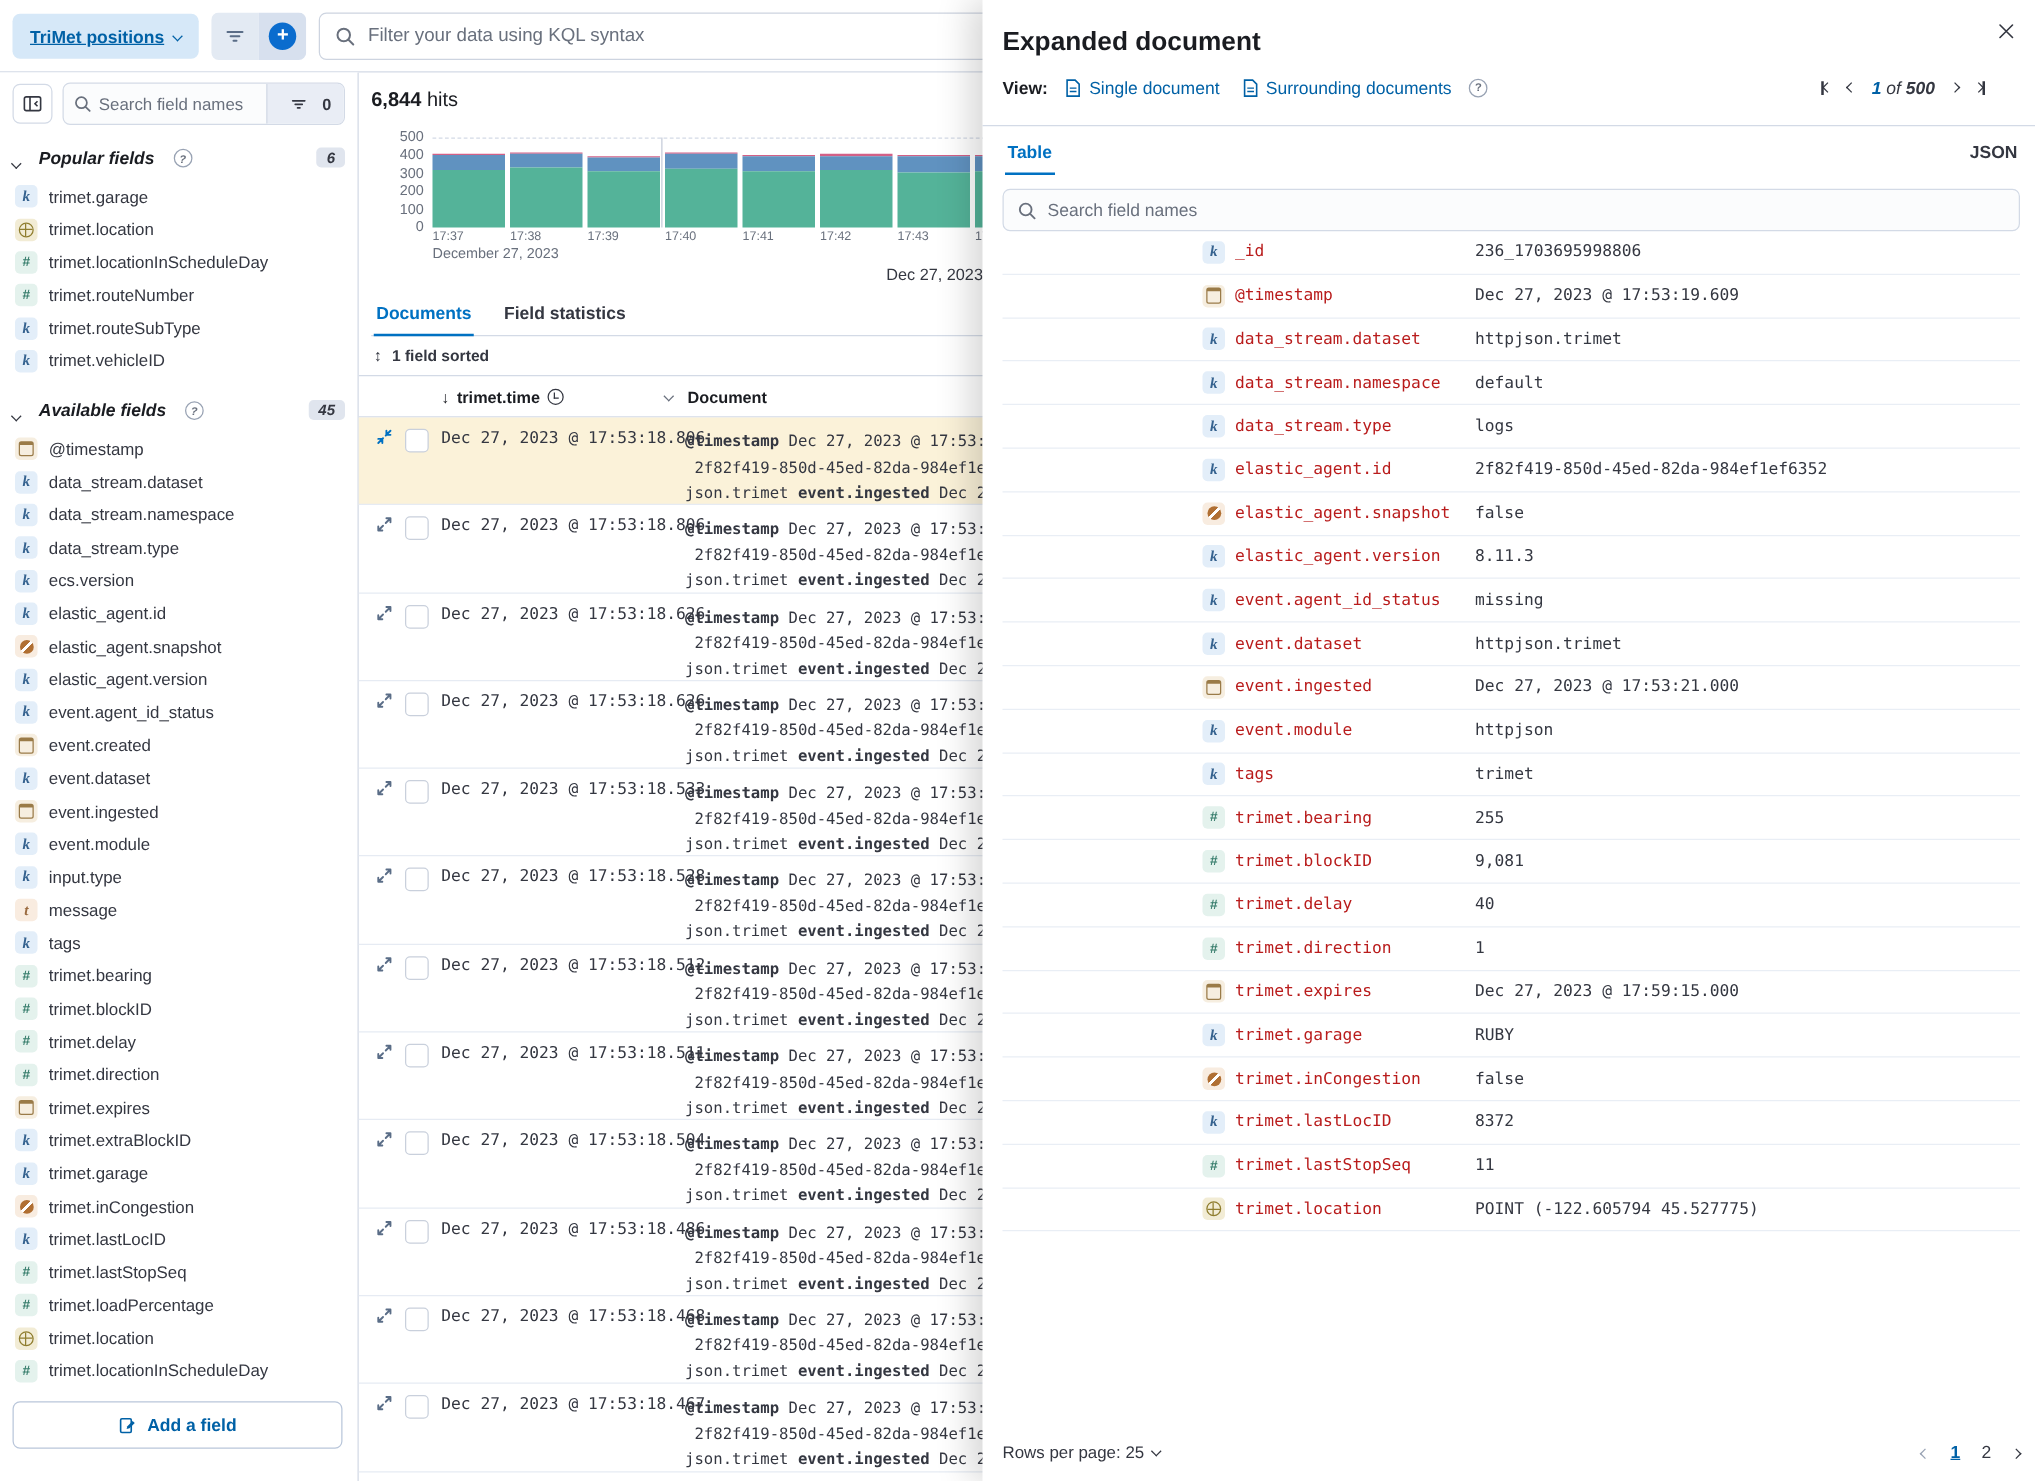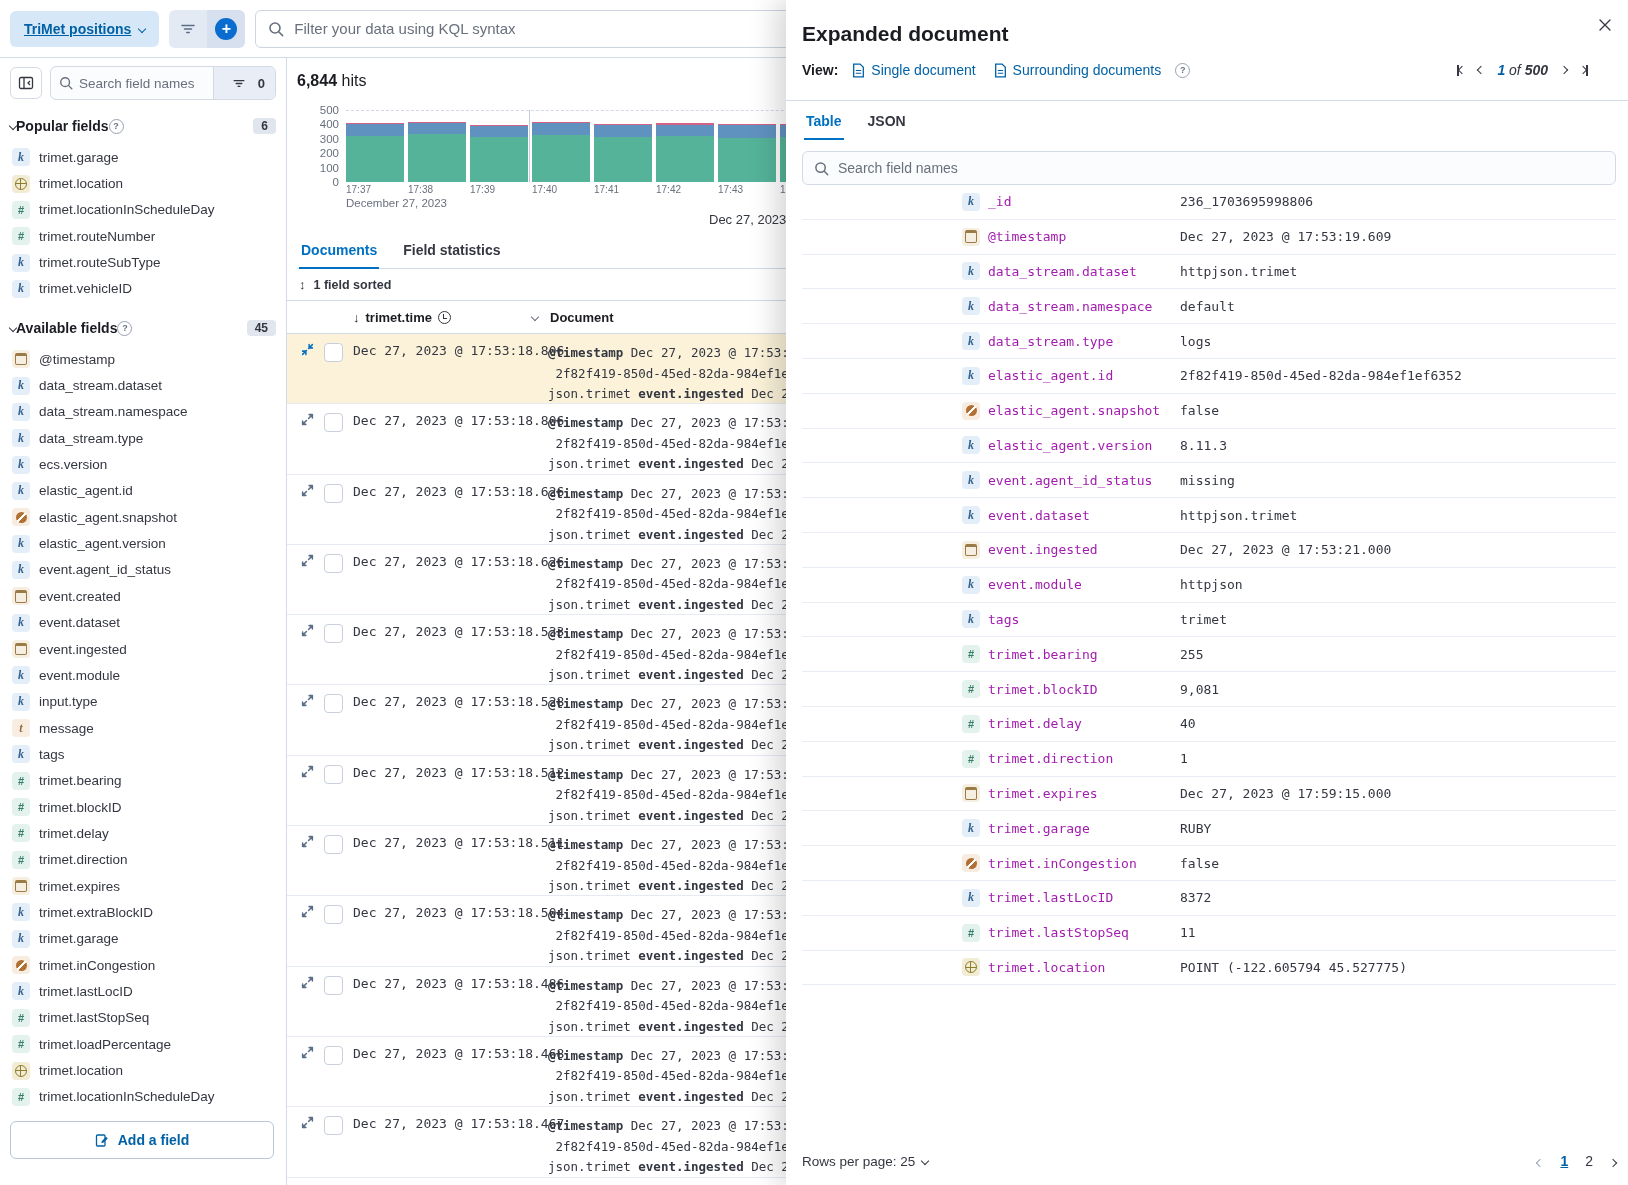--- a/index.html
+++ b/index.html
@@ -40,21 +40,21 @@
   .kql-bar{flex:1;height:38px;border:1px solid #cdd4e0;border-radius:6px;background:#fff;display:flex;align-items:center;gap:10px;padding:0 12px;box-sizing:border-box;}
   .kql-bar .ph{color:#69707d;font-size:15px;}
   
   .sidebar{position:absolute;left:0;top:58px;width:287px;bottom:0;border-right:1px solid #d3dae6;box-sizing:border-box;padding:8px 10px;background:#fff;}
   .sb-controls{display:flex;align-items:center;gap:8px;}
   .collapse-btn{width:32px;height:32px;border:1px solid #d3dae6;border-radius:6px;background:#fff;display:flex;align-items:center;justify-content:center;cursor:pointer;flex:0 0 32px;}
   .sb-search{flex:1;height:32px;border:1px solid #d3dae6;border-radius:6px;background:#fbfcfd;display:flex;align-items:center;overflow:hidden;}
   .sb-search .ph{color:#69707d;font-size:13.5px;flex:1;}
   .sb-search svg{margin:0 6px 0 8px;flex:0 0 14px;}
   .sb-search .suffix{display:flex;align-items:center;gap:6px;background:#e9edf5;height:100%;padding:0 10px;border-left:1px solid #d3dae6;font-size:13px;font-weight:700;color:#343741;cursor:pointer;}
-  .sb-section{display:flex;align-items:center;gap:0;margin-top:18px;cursor:pointer;}
+  .sb-section{display:flex;align-items:flex-end;gap:15px;margin-top:18px;cursor:pointer;font-style:italic;}
   .sb-section .chev{color:#343741;}
   .sb-section .ttl{font-size:14px;font-weight:700;color:#1a1c21;}
   .sb-section .badge{margin-left:auto;}
   .sb-list{margin-top:10px;}
   .sb-item{display:flex;align-items:center;gap:9px;height:26.35px;padding-left:2px;cursor:pointer;border-radius:4px;}
   .sb-item .nm{font-size:13.5px;color:#343741;white-space:nowrap;}
   .add-field-btn{position:absolute;left:10px;right:12px;bottom:26px;height:38px;border:1px solid #b9c6da;border-radius:6px;background:#fff;display:flex;align-items:center;justify-content:center;gap:8px;color:#0061a6;font-weight:700;font-size:14px;cursor:pointer;}
   
   .content{position:absolute;left:287px;top:58px;right:0;bottom:0;}
   .hits-line{margin:14px 0 0 10px;font-size:16px;color:#1a1c21;}
@@ -115,21 +115,21 @@
   .fly-divider{border-bottom:1px solid #d3dae6;margin:22px -16px 0;}
   .fly-tabs{display:flex;gap:22px;margin-top:4px;}
   .fly-search{margin-top:12px;height:34px;border:1px solid #d3dae6;border-radius:6px;background:#fbfcfd;display:flex;align-items:center;gap:9px;padding:0 11px;box-sizing:border-box;}
   .fly-search .ph{color:#69707d;font-size:14px;}
   .fly-cols{display:flex;align-items:center;height:32px;margin-top:8px;border-bottom:1px solid #d3dae6;font-size:13px;font-weight:700;color:#1a1c21;}
   .fc-actions{width:160px;flex:0 0 160px;padding-left:14px;box-sizing:border-box;}
   .fc-field{width:218px;flex:0 0 218px;}
   .fc-value{flex:1;}
   .frow{display:flex;align-items:center;height:33.8px;border-bottom:1px solid #e9eef5;}
   .frow .fcell-field{width:218px;flex:0 0 218px;display:flex;align-items:center;gap:8px;}
-  .frow .fname{font-size:13px;color:#a21caf;}
+  .frow .fname{font-size:13px;color:#b91c1c;}
   .frow .fcell-value{flex:1;font-size:13px;color:#343741;white-space:nowrap;overflow:hidden;}
   .fly-bottom{position:absolute;left:16px;right:16px;bottom:16px;display:flex;align-items:center;font-size:13.5px;color:#343741;}
   .rpp{display:inline-flex;align-items:center;gap:7px;cursor:pointer;}
   .pager-bottom{margin-left:auto;display:flex;align-items:center;gap:17px;font-size:14px;}
   .pager-bottom .nav{cursor:pointer;}
   .pager-bottom .nav.disabled{color:#98a2b3;}
   .page{cursor:pointer;color:#343741;}
   .page.active{color:#0061a6;font-weight:700;text-decoration:underline;}
 </style>
 </head>
@@ -675,21 +675,21 @@
         </span>
       <span class="nav">
           <i class="chev e sm"></i>
           <i class="bar"></i>
         </span>
     </span>
   </div>
 
   <div class="fly-divider"></div>
 
-  <div class="tabs fly-tabs" style="margin-left:0;border-bottom:none;">
+  <div class="tabs fly-tabs" style="margin-left:0;border-bottom:none;justify-content:space-between;">
 
       <span class="tab active">Table</span>
 
       <span class="tab">JSON</span>
     </div>
 
   <div class="fly-search">
     <svg width="15" height="15" viewBox="0 0 16 16">
         <circle cx="7" cy="7" r="5" fill="none" stroke="#69707d" stroke-width="1.6"></circle>
         <line x1="11" y1="11" x2="14.6" y2="14.6" stroke="#69707d" stroke-width="1.6" stroke-linecap="round"></line>

